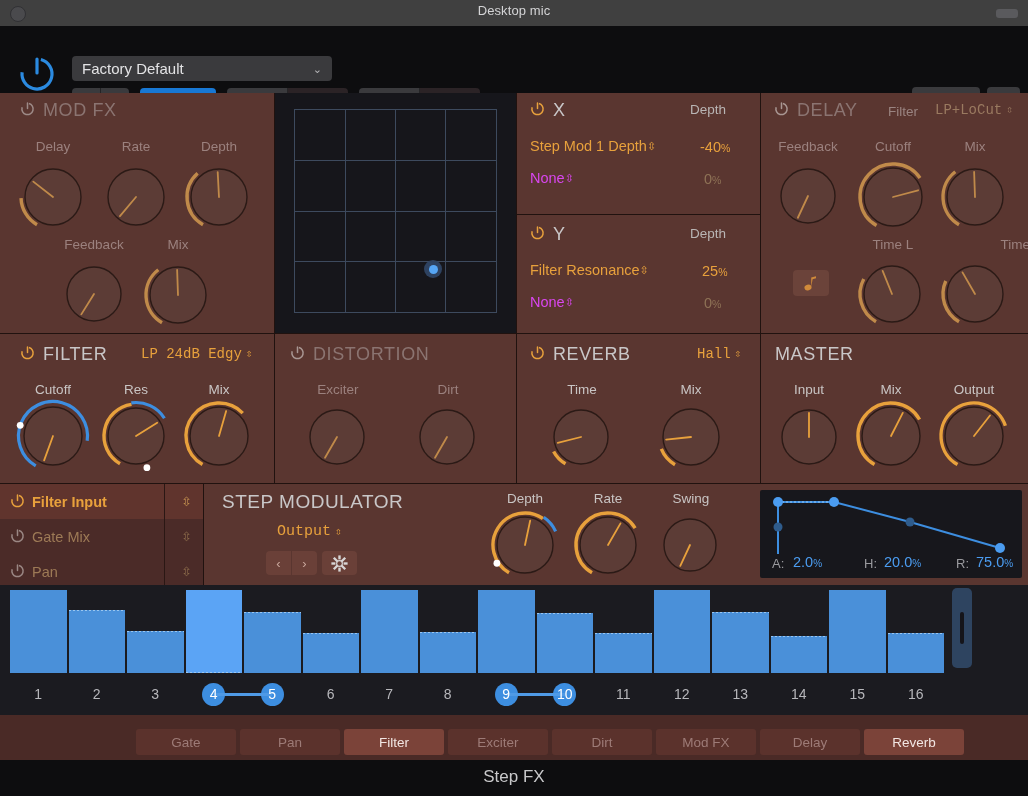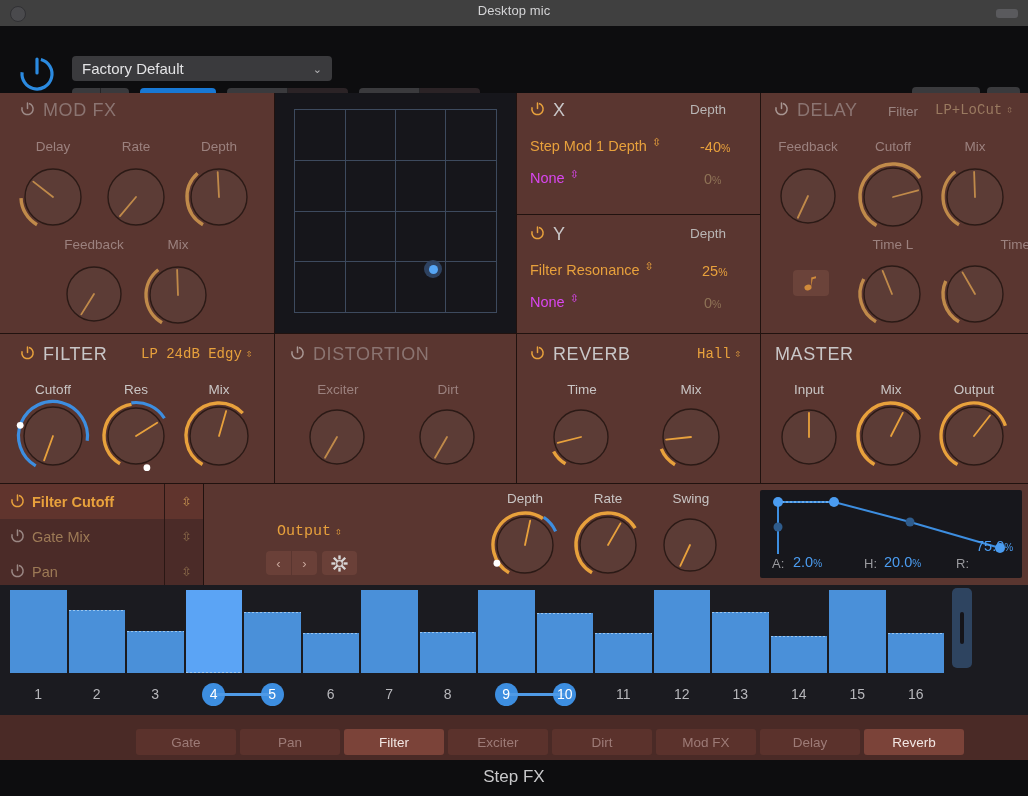--- a/index.html
+++ b/index.html
@@ -65,21 +65,21 @@
   
   .xypad{position:absolute;background:#16161b;}
   .xygrid{position:absolute;border:1px solid #3d4a5e;}
   .xygrid .ln{position:absolute;background:#3d4a5e;}
   .xydot{position:absolute;width:18px;height:18px;border-radius:50%;background:#2e4260;
     display:flex;align-items:center;justify-content:center;}
   .xydot i{width:9px;height:9px;border-radius:50%;background:#56a6f5;display:block;}
 
   
   .modrow{position:absolute;display:flex;align-items:center;}
-  .modname{font-size:14.5px;color:#e8a13c;display:flex;align-items:flex-start;gap:5px;}
+  .modname{font-size:14.5px;color:#e8a13c;display:flex;align-items:center;}
   .modname.dim{color:#d946ef;}
   .modpct{position:absolute;font-size:14.5px;color:#e8a13c;}
   .modpct.dim{color:#8e7256;}
   .modpct .u{font-size:10.5px;}
   .depthlbl{position:absolute;font-size:13.5px;color:#b9b5b4;}
   .mrow{position:absolute;left:0;width:203px;height:35px;display:flex;align-items:center;
     background:#4b2b28;
     background-image:radial-gradient(rgba(255,255,255,.02) 0.6px, transparent 0.6px);
     background-size:4px 4px;}
   .mrow.sel{background:#60342d;}
@@ -455,21 +455,21 @@
   <div class="sep-v" style="left:203px;top:484px;height:101px;"></div>
 
   <div id="modlist-host">
       <div class="mrow sel" style="top: 484px;">
         <span style="position:absolute;left:10px;top:9px;">
          <svg width="15" height="15" viewBox="0 0 15 15">
             <circle cx="7.5" cy="8" r="5.6" fill="none" stroke="#e8a13c" stroke-width="1.5" stroke-dasharray="26 10" transform="rotate(-75 7.5 8)"></circle>
             <line x1="7.5" y1="2" x2="7.5" y2="7.6" stroke="#e8a13c" stroke-width="1.5" stroke-linecap="round"></line>
           </svg>
        </span>
-       <span class="nm">Filter Cutoff</span>
+       <span class="nm">Filter Input</span>
        <span class="st" style="font-size:13px;">⇳</span>
       </div>
       <div class="mdiv" style="top: 519px;"></div>
       <div class="mrowsep" style="top: 484px; height: 35px;"></div>
       <div class="mrow" style="top: 519px;">
         <span style="position:absolute;left:10px;top:9px;">
          <svg width="15" height="15" viewBox="0 0 15 15">
             <circle cx="7.5" cy="8" r="5.6" fill="none" stroke="#9a8784" stroke-width="1.5" stroke-dasharray="26 10" transform="rotate(-75 7.5 8)"></circle>
             <line x1="7.5" y1="2" x2="7.5" y2="7.6" stroke="#9a8784" stroke-width="1.5" stroke-linecap="round"></line>
           </svg>
@@ -486,20 +486,21 @@
             <line x1="7.5" y1="2" x2="7.5" y2="7.6" stroke="#9a8784" stroke-width="1.5" stroke-linecap="round"></line>
           </svg>
        </span>
        <span class="nm off">Pan</span>
        <span class="st off" style="font-size:13px;">⇳</span>
       </div>
       <div class="mdiv" style="top: 589px;"></div>
       <div class="mrowsep" style="top: 554px; height: 35px;"></div>
     </div>
 
+  <div class="smtitle" style="left:222px;top:491px;">STEP MODULATOR</div>
   <div class="modeval" style="left:277px;top:523px;font-size:15px;">
       <span>Output</span>
       <span class="stepper">⇳</span>
     </div>
   <div class="smbtn" style="position:absolute;left:266px;top:551px;width:25px;border-radius:4px 0 0 4px;">‹</div>
   <div class="smbtn" style="position:absolute;left:292px;top:551px;width:25px;border-radius:0 4px 4px 0;">›</div>
   <div class="smbtn" style="position:absolute;left:322px;top:551px;width:35px;">
     <svg width="17" height="17" viewBox="0 0 17 17">
       <circle cx="8.5" cy="8.5" r="3.4" fill="#d8d6d6"></circle>
         <circle cx="8.5" cy="8.5" r="1.5" fill="#6a4038"></circle>
@@ -543,21 +544,21 @@
       <circle cx="74" cy="12" r="5" fill="#4b9cf0"></circle>
       <circle cx="240" cy="58" r="5" fill="#4b9cf0"></circle>
       <circle cx="18" cy="37" r="4.5" fill="#2f5c8c"></circle>
       <circle cx="150" cy="32" r="4.5" fill="#2f5c8c"></circle>
     </svg>
     <span class="envlbl" style="left:12px;top:66px;">A:</span>
     <span class="envval" style="left:33px;top:64px;"><span>2.0</span><span class="u">%</span></span>
     <span class="envlbl" style="left:104px;top:66px;">H:</span>
     <span class="envval" style="left:124px;top:64px;"><span>20.0</span><span class="u">%</span></span>
     <span class="envlbl" style="left:196px;top:66px;">R:</span>
-    <span class="envval" style="left:216px;top:48px;"><span>75.0</span><span class="u">%</span></span>
+    <span class="envval" style="left:216px;top:64px;"><span>75.0</span><span class="u">%</span></span>
   </div>
 
   <div class="seq">
     <div id="seq-host">
         <div class="bar" style="left: 10px; top: 5px; width: 56.5px; height: 83px;"></div>
         <div class="stepnum" style="left: 10px; top: 101px; width: 56.5px;">1</div>
         <div class="bar" style="left: 68.5px; top: 24.92px; width: 56.5px; height: 63.08px;">
           <div class="topline"></div>
         </div>
         <div class="stepnum" style="left: 68.5px; top: 101px; width: 56.5px;">2</div>

